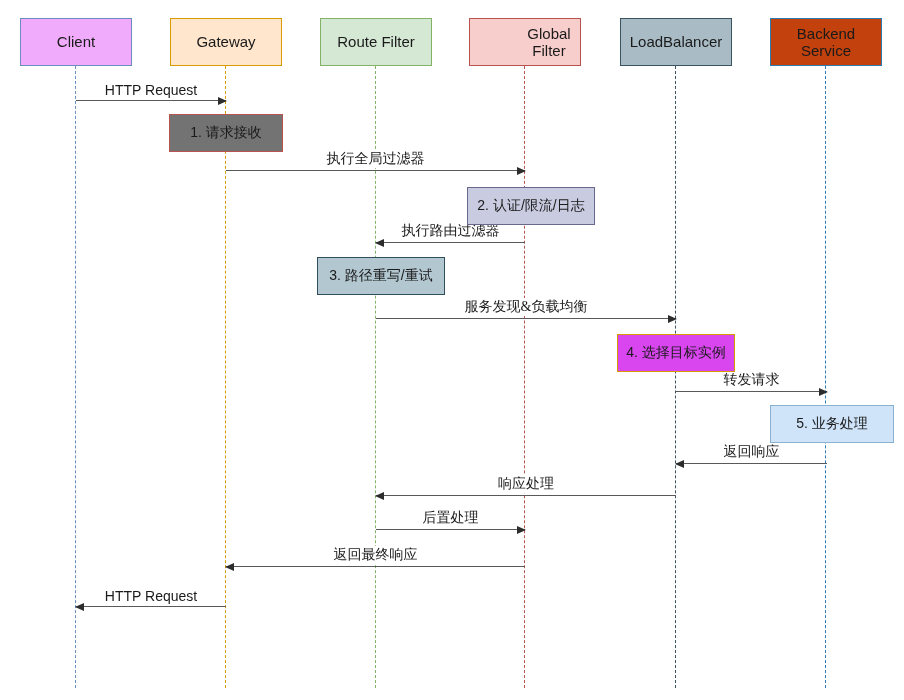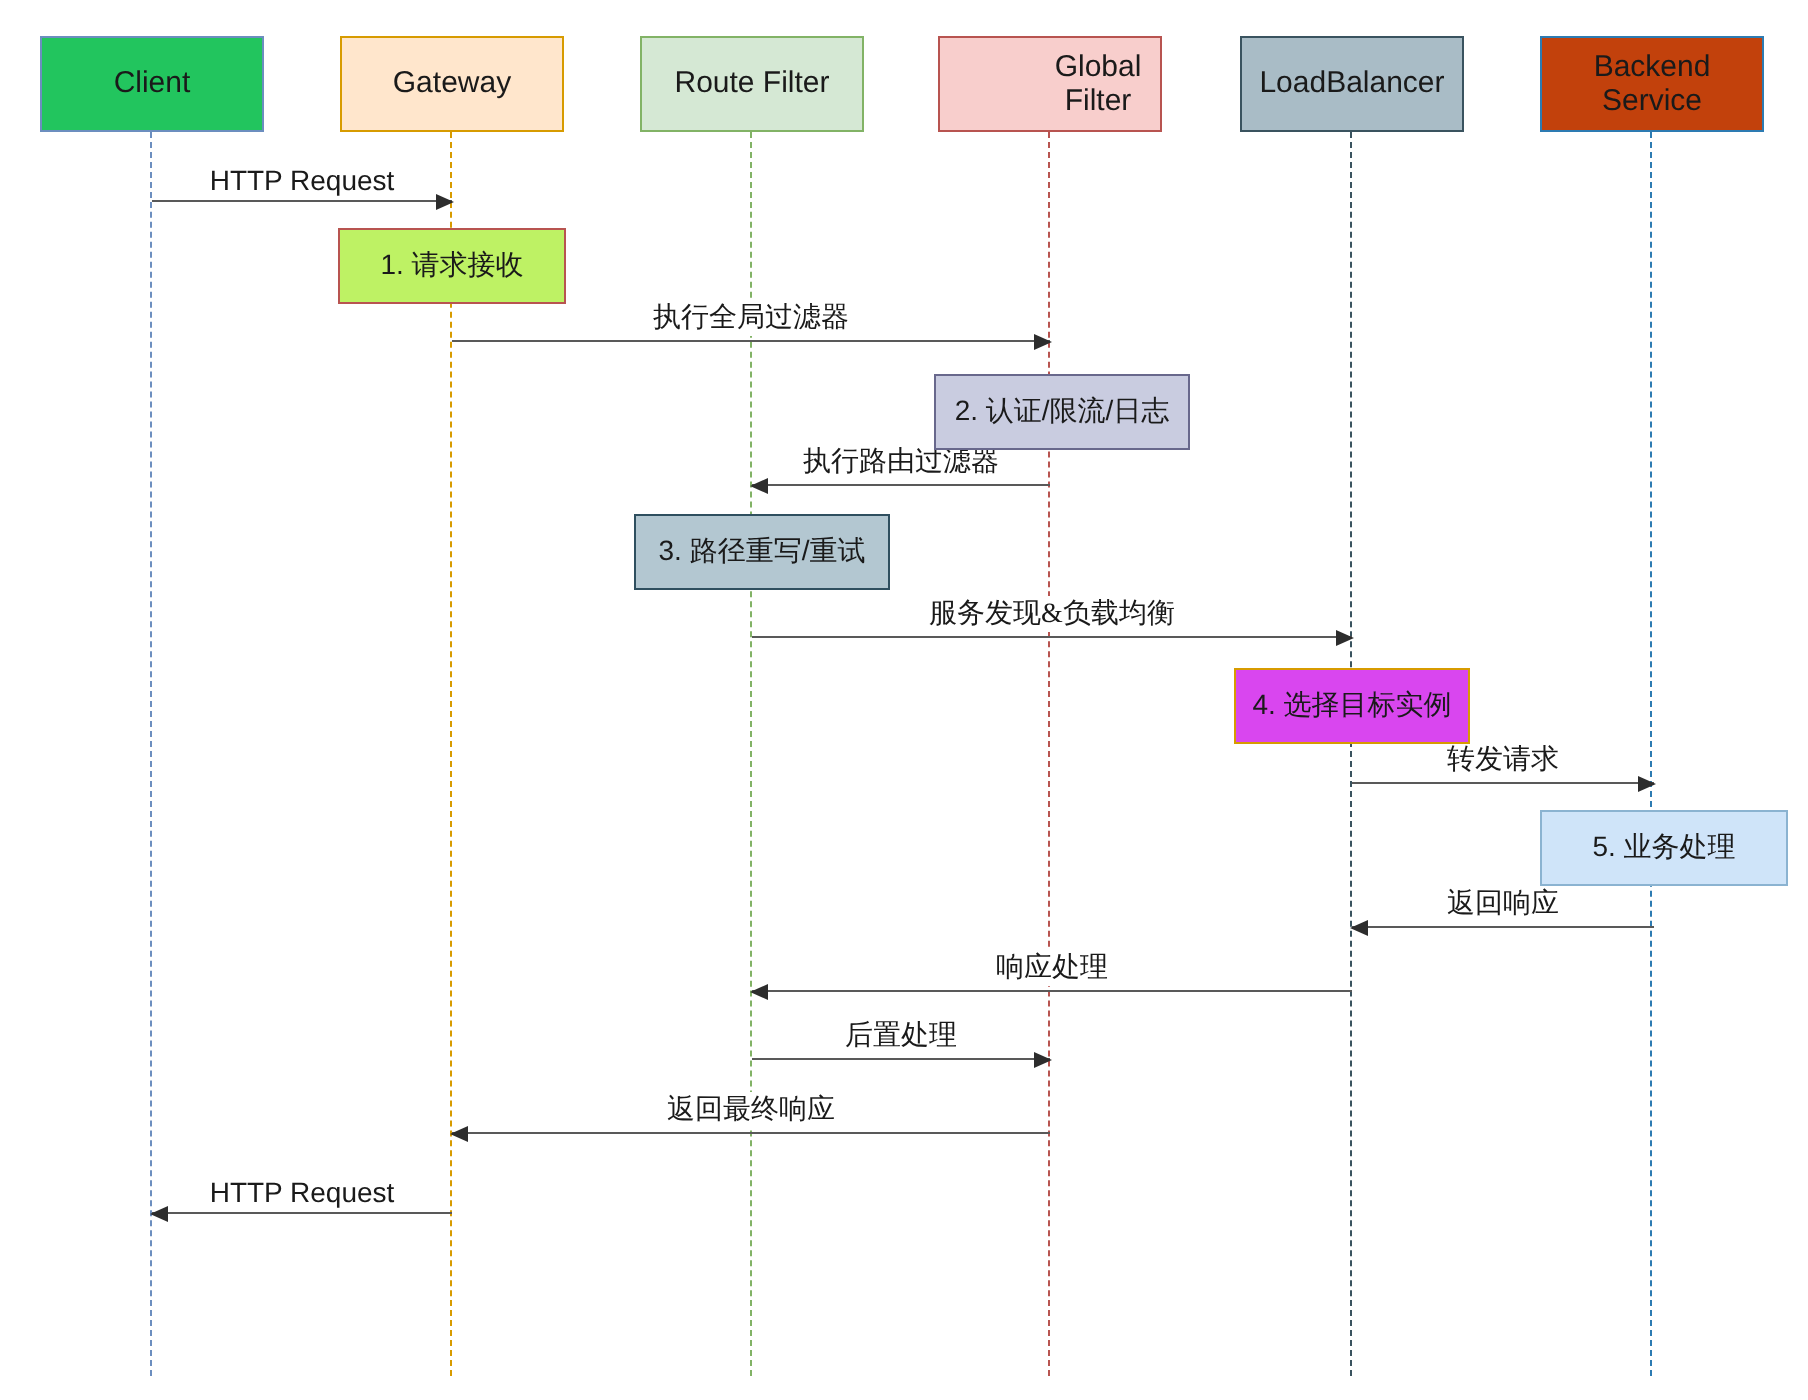--- a/index.html
+++ b/index.html
@@ -84,21 +84,21 @@
 
 <div class="canvas">
 
   <div class="lifeline" style="left: 75px; border-left-color: rgb(108, 142, 191);"></div>
   <div class="lifeline" style="left: 225px; border-left-color: rgb(215, 155, 0);"></div>
   <div class="lifeline" style="left: 375px; border-left-color: rgb(130, 179, 102);"></div>
   <div class="lifeline" style="left: 524px; border-left-color: rgb(184, 84, 80);"></div>
   <div class="lifeline" style="left: 675px; border-left-color: rgb(58, 83, 95);"></div>
   <div class="lifeline" style="left: 825px; border-left-color: rgb(45, 123, 178);"></div>
 
-  <div class="participant" style="left: 20px; background: #22c55e; border-color: rgb(108, 142, 191);">
+  <div class="participant" style="left: 20px; background: #f0abfc; border-color: rgb(108, 142, 191);">
     <span>Client</span>
   </div>
   <div class="participant" style="left: 170px; background: rgb(255, 230, 204); border-color: rgb(215, 155, 0);">
     <span>Gateway</span>
   </div>
   <div class="participant" style="left: 320px; background: rgb(213, 232, 212); border-color: rgb(130, 179, 102);">
     <span>Route Filter</span>
   </div>
   <div class="participant" style="left: 469px; background: rgb(248, 206, 204); border-color: rgb(184, 84, 80); padding-left: 48px;">
     <span>Global Filter</span>
@@ -145,21 +145,21 @@
   </div>
   <div class="msg" style="left:226px; top:566px; width:299px;">
     <span class="msg-label">返回最终响应</span>
     <div class="head left"></div>
   </div>
   <div class="msg" style="left:76px;  top:606px; width:150px;">
     <span class="msg-label">HTTP Request</span>
     <div class="head left"></div>
   </div>
 
-  <div class="note" style="left: 169px; top: 114px; width: 114px; background: #bef264; border-color: rgb(184, 84, 80);">
+  <div class="note" style="left: 169px; top: 114px; width: 114px; background: #737373; border-color: rgb(184, 84, 80);">
     <span>1. 请求接收</span>
   </div>
   <div class="note" style="left: 467px; top: 187px; width: 128px; background: rgb(201, 204, 224); border-color: rgb(104, 104, 140);">
     <span>2. 认证/限流/日志</span>
   </div>
   <div class="note" style="left: 317px; top: 257px; width: 128px; background: rgb(179, 199, 209); border-color: rgb(47, 79, 95);">
     <span>3. 路径重写/重试</span>
   </div>
   <div class="note" style="left: 617px; top: 334px; width: 118px; background: #d946ef; border-color: rgb(215, 155, 0);">
     <span>4. 选择目标实例</span>

